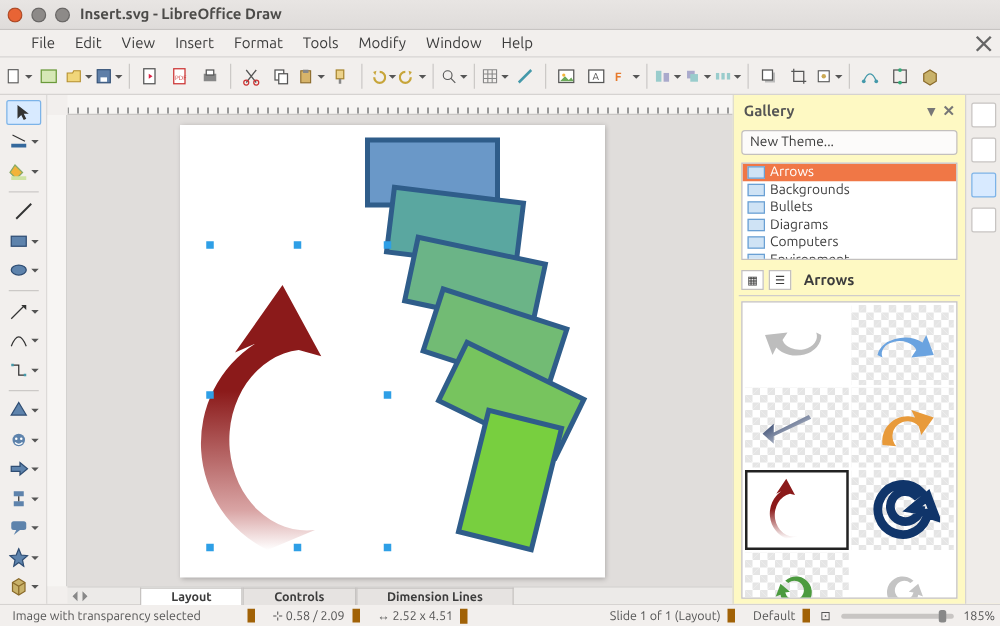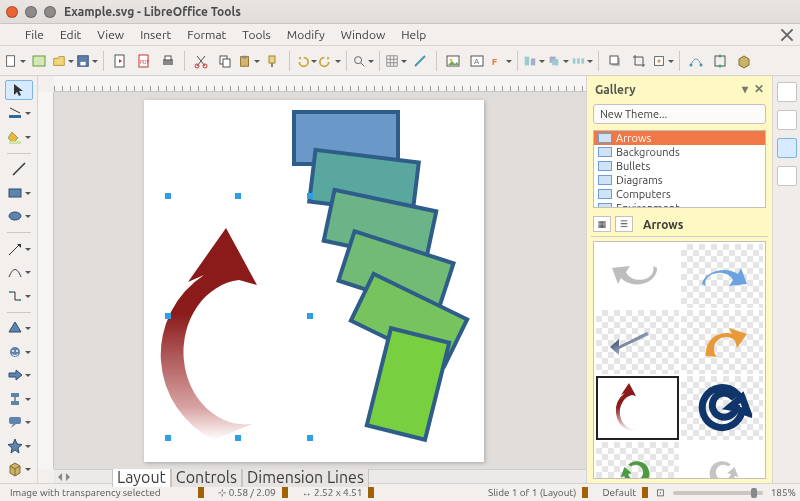--- a/index.html
+++ b/index.html
@@ -36,21 +36,21 @@
   
   
   .canvaswrap { flex: 1; display: flex; flex-direction: column; background: #f2efed; }
   .ruler-h { height: 16px; background: #f7f5f3; border-bottom: 1px solid #c8c5c3; margin-left: 16px; position: relative; overflow: hidden; }
   .ruler-h::before { content: ""; position: absolute; inset: 0; background: repeating-linear-gradient(90deg, #999 0, #999 1px, transparent 1px, transparent 8px); bottom: 0; top: 10px; }
   .canvasrow { flex: 1; display: flex; }
   .ruler-v { width: 16px; background: #f7f5f3; border-right: 1px solid #c8c5c3; }
   .canvas { flex: 1; background: #e0dddb; position: relative; overflow: hidden; }
   .page { position: absolute; left: 90px; top: 8px; width: 340px; height: 362px; background: #fff; box-shadow: 1px 1px 4px rgba(0,0,0,0.25); }
   .scroll-h { height: 14px; background: #eceae8; border-top: 1px solid #d0cdcb; margin-left: 16px; display: flex; align-items: center; }
-  .tab { padding: 1px 4px; background: #e6e3e1; border: 1px solid #c6c3c1; border-bottom: none; font-size: 16px; margin-right: 0; }
+  .tab { padding: 1px 24px; background: #e6e3e1; border: 1px solid #c6c3c1; border-bottom: none; font-size: 10px; margin-right: 0; font-weight: bold; }
   .tab.active { background: #fff; }
   .tab:first-of-type { margin-left: 30px; }
   
   
   .rightpanel { width: 214px; background: #fef9c3; border-left: 1px solid #d6d3d1; display: flex; }
   .gallery { flex: 1; padding: 4px 4px; display: flex; flex-direction: column; }
   .gallery-title { display: flex; align-items: center; padding: 2px 4px; font-weight: bold; font-size: 12px; color: #555; }
   .gallery-title .close { margin-left: auto; font-size: 12px; color: #777; }
   .newtheme { margin: 6px 2px; padding: 3px 6px; background: #fcfbfa; border: 1px solid #c3c0be; border-radius: 3px; text-align: left; font-size: 11px; }
   .themelist { border: 1px solid #c3c0be; background: #fff; height: 78px; overflow: hidden; margin: 0 2px 4px; font-size: 11px; }
@@ -87,21 +87,21 @@
 </style>
 </head>
 <body>
 
 <div class="titlebar">
   <div class="wincontrols">
     <div class="winbtn close"></div>
     <div class="winbtn min"></div>
     <div class="winbtn max"></div>
   </div>
-  <div class="title">Example.svg - LibreOffice Tools</div>
+  <div class="title">Insert.svg - LibreOffice Draw</div>
 </div>
 
 <div class="menubar">
   <div class="mi"><span>File</span></div>
   <div class="mi"><span>Edit</span></div>
   <div class="mi"><span>View</span></div>
   <div class="mi"><span>Insert</span></div>
   <div class="mi"><span>Format</span></div>
   <div class="mi"><span>Tools</span></div>
   <div class="mi"><span>Modify</span></div>

